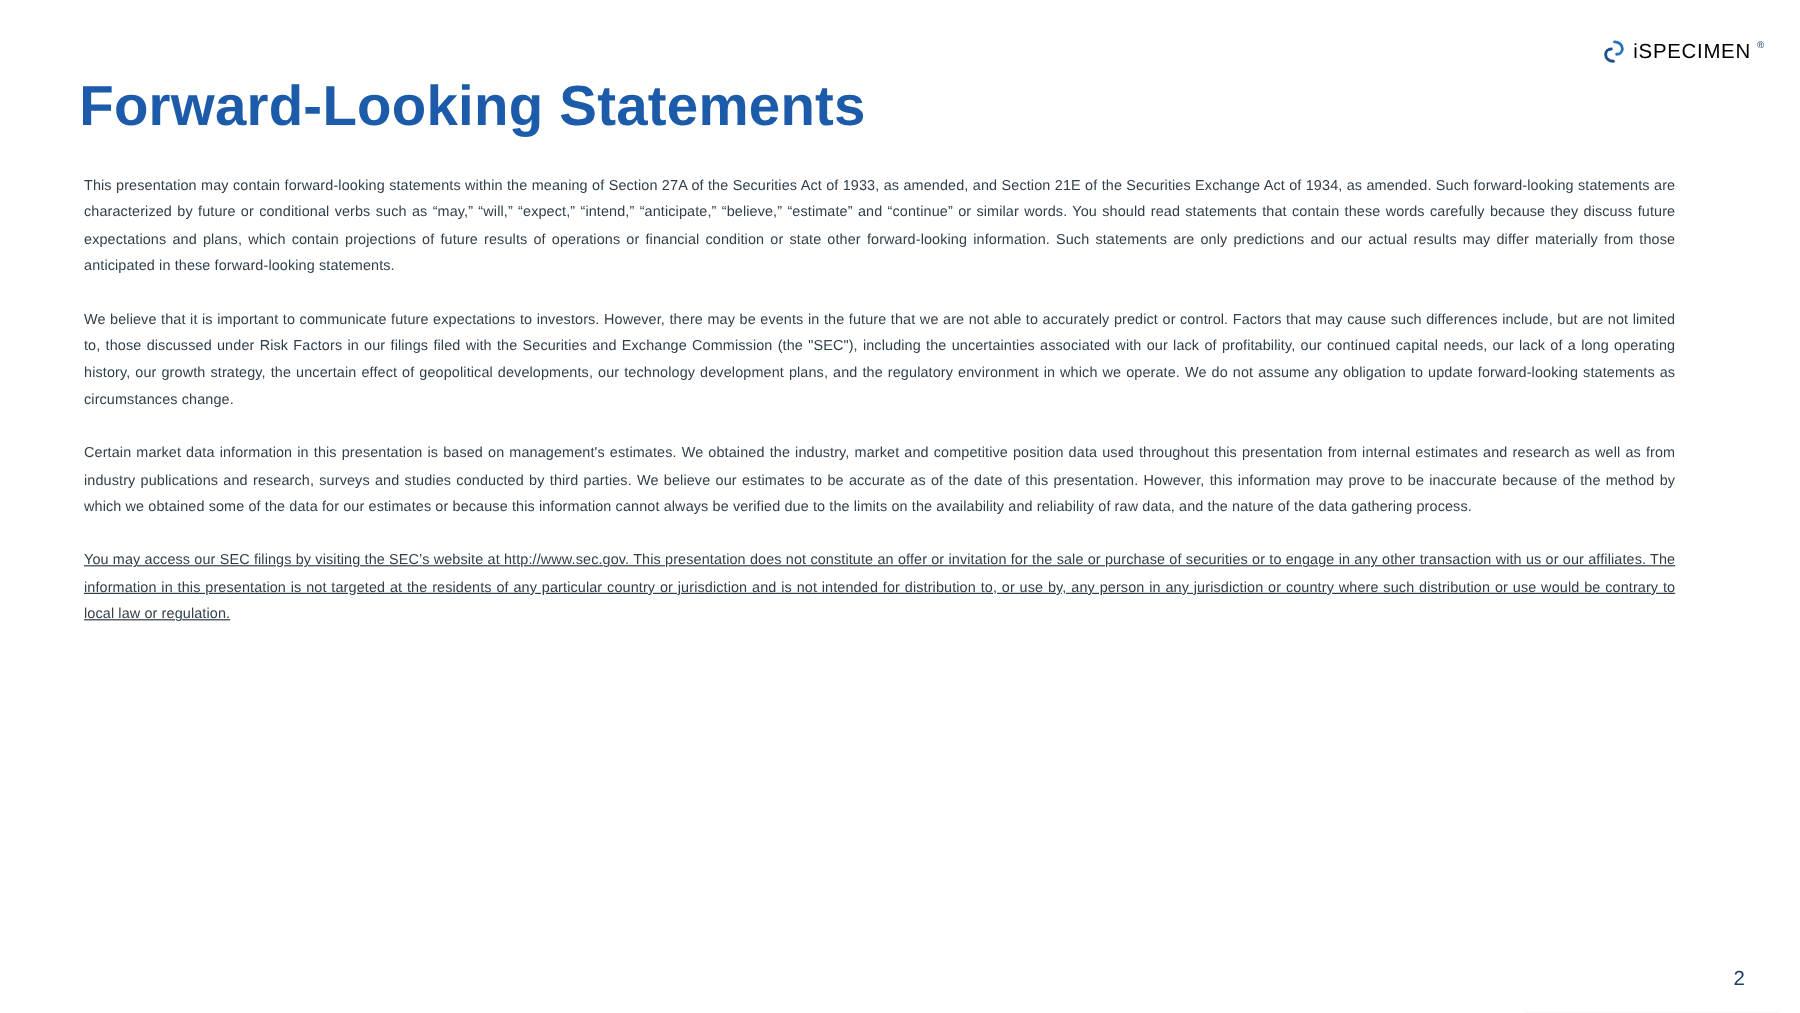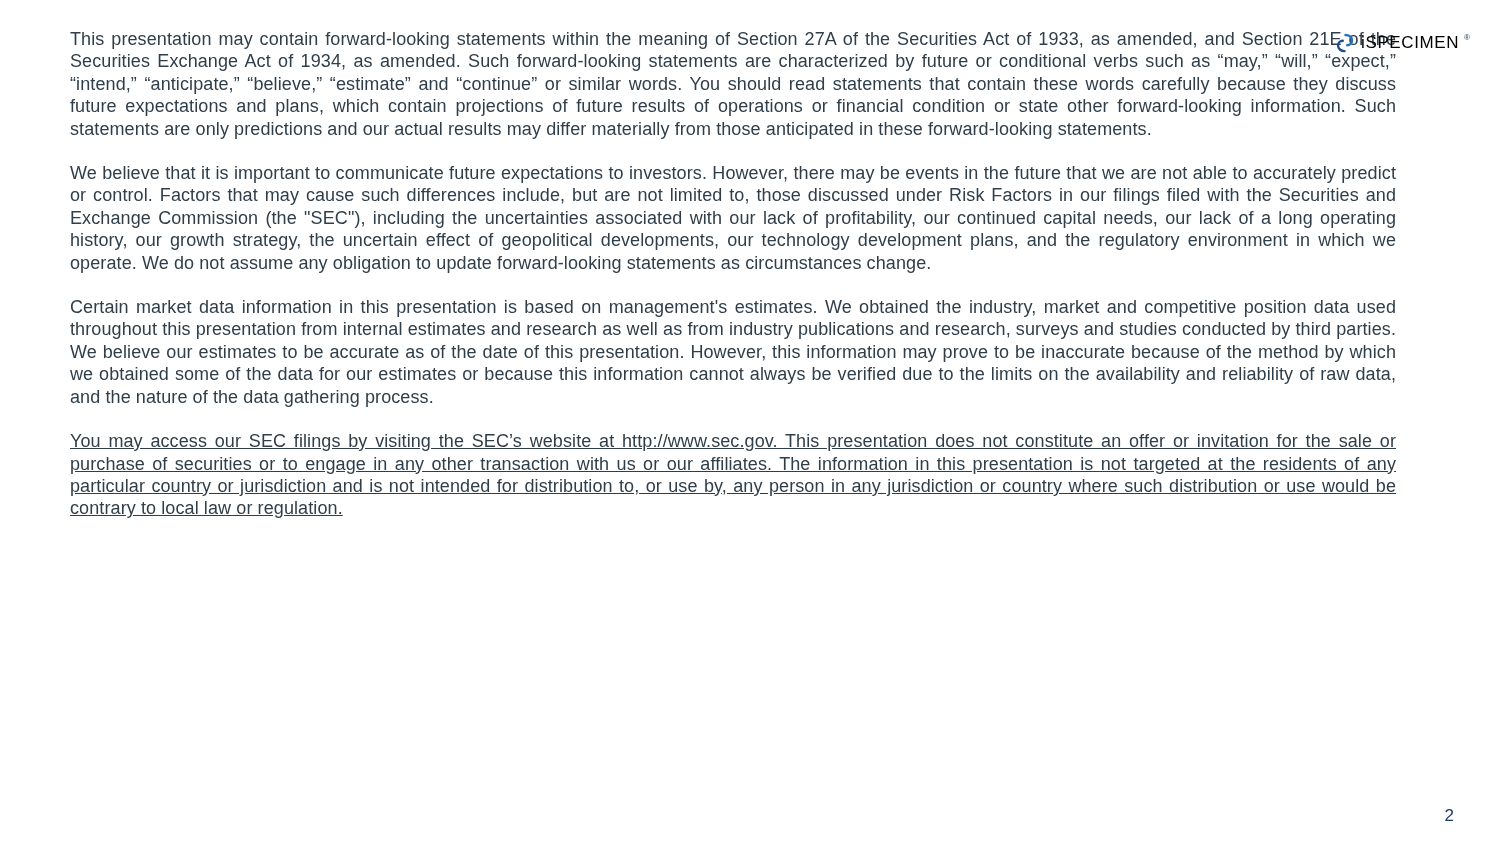--- a/index.html
+++ b/index.html
@@ -41,21 +41,21 @@
     margin: 60px 0 0 66px;
     font-size: 47px;
     font-weight: 800;
     letter-spacing: 0.2px;
     color: #1c5ba9;
   }
 
   .body-text {
     margin: 28px 104px 13px 70px;
     color: #303e4a;
-    font-size: 18px;
+    font-size: 12px;
     line-height: 22.4px;
     text-align: justify;
     letter-spacing: 0.1px;
   }
   .body-text p { margin: 0 0 22px 0; }
   .body-text p:last-child { margin-bottom: 0; text-decoration: underline; }
 
   .page-number {
     position: absolute;
     right: 46px;
@@ -73,20 +73,21 @@
     <span class="logo-icon">
       <svg viewBox="0 0 24 24" width="22" height="22" aria-hidden="true">
         <path d="M12.5 3.2c4.1 0 7.1 2.6 7.1 6.1 0 2.9-2.3 5.1-5.2 5.1" stroke="#2a72c0" stroke-width="2.6" fill="none" stroke-linecap="round"></path>
         <path d="M11.5 20.8c-4.1 0-7.1-2.6-7.1-6.1 0-2.9 2.3-5.1 5.2-5.1" stroke="#1b4f8f" stroke-width="2.6" fill="none" stroke-linecap="round"></path>
       </svg>
     </span>
     <span class="logo-text">iSPECIMEN</span>
     <span class="logo-reg">®</span>
   </div>
 
+  <h1 class="slide-title">Forward-Looking Statements</h1>
 
   <main class="body-text">
     <p>This presentation may contain forward-looking statements within the meaning of Section 27A of the Securities Act of 1933, as amended, and Section 21E of the Securities Exchange Act of 1934, as amended. Such forward-looking statements are characterized by future or conditional verbs such as “may,” “will,” “expect,” “intend,” “anticipate,” “believe,” “estimate” and “continue” or similar words. You should read statements that contain these words carefully because they discuss future expectations and plans, which contain projections of future results of operations or financial condition or state other forward-looking information. Such statements are only predictions and our actual results may differ materially from those anticipated in these forward-looking statements.</p>
     <p>We believe that it is important to communicate future expectations to investors. However, there may be events in the future that we are not able to accurately predict or control. Factors that may cause such differences include, but are not limited to, those discussed under Risk Factors in our filings filed with the Securities and Exchange Commission (the "SEC"), including the uncertainties associated with our lack of profitability, our continued capital needs, our lack of a long operating history, our growth strategy, the uncertain effect of geopolitical developments, our technology development plans, and the regulatory environment in which we operate. We do not assume any obligation to update forward-looking statements as circumstances change.</p>
     <p>Certain market data information in this presentation is based on management's estimates. We obtained the industry, market and competitive position data used throughout this presentation from internal estimates and research as well as from industry publications and research, surveys and studies conducted by third parties. We believe our estimates to be accurate as of the date of this presentation. However, this information may prove to be inaccurate because of the method by which we obtained some of the data for our estimates or because this information cannot always be verified due to the limits on the availability and reliability of raw data, and the nature of the data gathering process.</p>
     <p>You may access our SEC filings by visiting the SEC’s website at http://www.sec.gov. This presentation does not constitute an offer or invitation for the sale or purchase of securities or to engage in any other transaction with us or our affiliates. The information in this presentation is not targeted at the residents of any particular country or jurisdiction and is not intended for distribution to, or use by, any person in any jurisdiction or country where such distribution or use would be contrary to local law or regulation.</p>
   </main>
 
   <div class="page-number">2</div>
 

